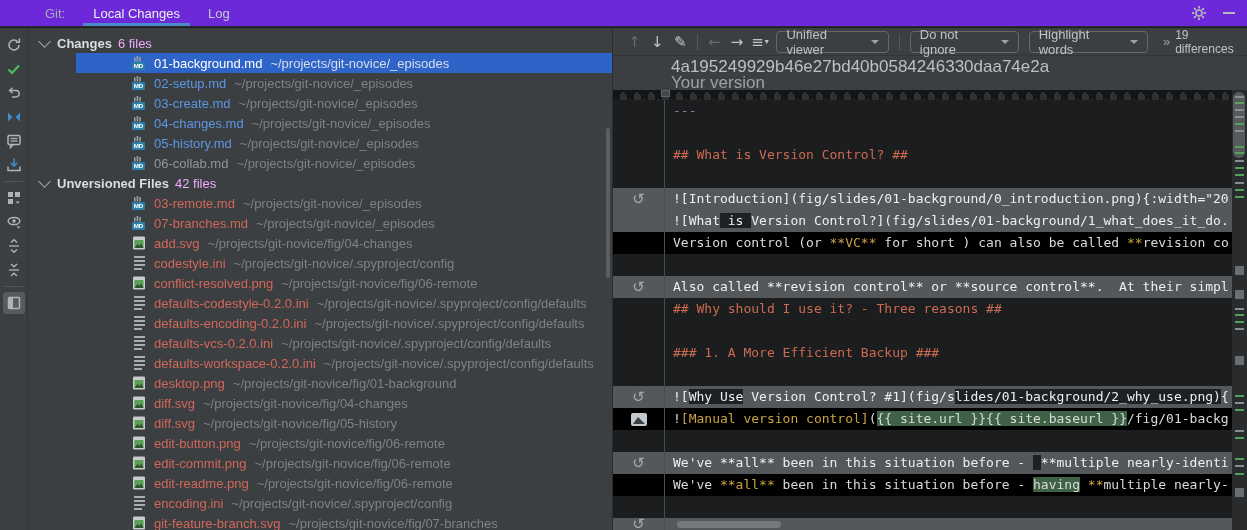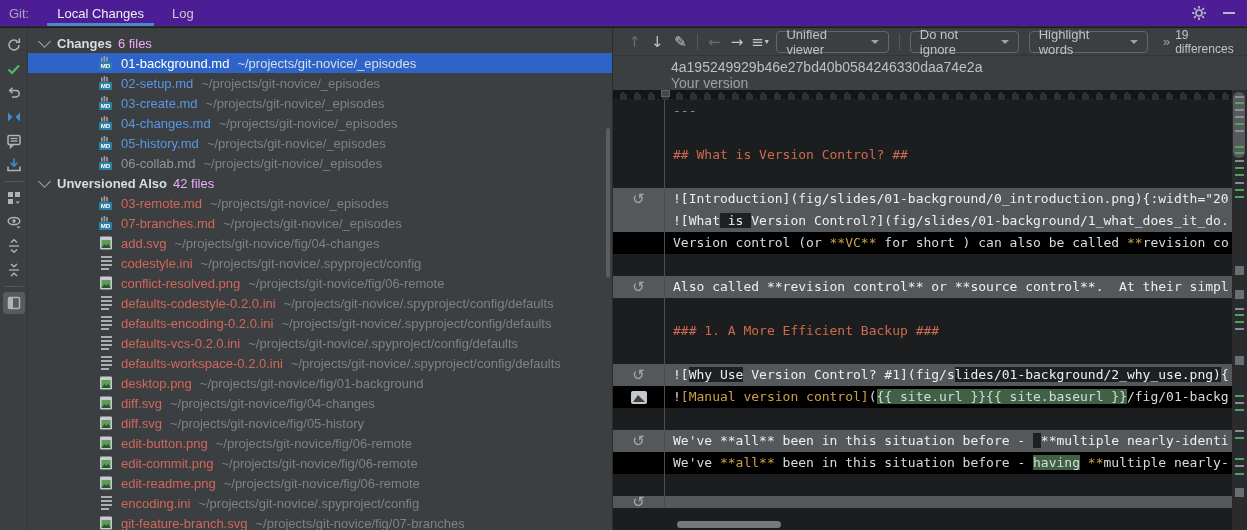--- a/index.html
+++ b/index.html
@@ -1,21 +1,21 @@
 <!DOCTYPE html>
 <html><head>
 <meta charset="utf-8">
 <style>
   html,body{margin:0;padding:0;background:#222;}
   .app{position:relative;width:1247px;height:530px;overflow:hidden;
        font-family:"Liberation Sans",sans-serif;background:#1C1D1F;color:#C8CBCE;
        -webkit-font-smoothing:antialiased;}
   
-  .topbar{position:absolute;left:0;top:0;width:100%;height:27px;background:#4c1d95;
-          display:flex;align-items:center;border-bottom:1px solid #2B2D30;box-sizing:border-box;}
+  .topbar{position:absolute;left:0;top:0;width:100%;height:27px;background:#6d28d9;
+          display:flex;align-items:center;border-bottom:1px solid #2B2D30;box-sizing:border-box;padding-left:36px;}
   .git-label{color:#A9AEB5;font-size:13px;margin:0 14px 0 9px;}
   .tab{position:relative;height:26px;display:flex;align-items:center;padding:0 14px;
        font-size:13px;color:#C7CBD1;cursor:default;}
   .tab.active{color:#EDEFF2;}
   .tab.active::after{content:"";position:absolute;left:4px;right:4px;bottom:0;height:3px;background:#4A88C7;}
   .topbar-spacer{flex:1;}
   .topbar-btn{width:24px;height:24px;display:flex;align-items:center;justify-content:center;margin-right:6px;}
   
   .iconstrip{position:absolute;left:0;top:28px;width:28px;height:502px;background:#3C3F41;
              border-right:1px solid #323537;box-sizing:border-box;display:flex;flex-direction:column;
@@ -24,21 +24,21 @@
   .strip-icon.selected{background:#565B5D;}
   .strip-sep{width:18px;height:1px;background:#54585A;margin:4px 0;}
   
   .filepanel{position:absolute;left:28px;top:28px;width:584px;height:502px;background:#3C3F41;overflow:hidden;}
   .tree{position:absolute;left:0;top:5px;width:100%;}
   .trow{height:20px;display:flex;align-items:center;font-size:13px;white-space:nowrap;}
   .trow .chev{width:8px;height:8px;border-right:1.5px solid #A7ACB2;border-bottom:1.5px solid #A7ACB2;
               transform:rotate(45deg);margin:-4px 8px 0 12px;flex:none;}
   .trow.header{font-weight:bold;color:#DADDE0;}
   .trow .count{font-weight:normal;color:#f0abfc;margin-left:6px;}
-  .trow.file{padding-left:70px;}
+  .trow.file{padding-left:55px;margin-left:48px;}
   .ficon{width:16px;height:16px;margin-right:7px;flex:none;display:flex;align-items:center;justify-content:center;}
   .fname{flex:none;}
   .fpath{color:#7D8286;margin-left:8px;}
   .trow.selected{background:#2E64C8;}
   .trow.selected .fname{color:#FFFFFF;}
   .trow.selected .fpath{color:#D7DEEA;}
   .st-modified .fname{color:#5C96E2;}
   .st-deleted .fname{color:#8F959A;}
   .st-unversioned .fname{color:#D1675A;}
   .fp-scroll{position:absolute;right:2px;top:100px;width:4px;height:150px;border-radius:2px;background:#5A5E62;}
@@ -52,21 +52,21 @@
   .dt-icon{width:24px;height:22px;display:flex;align-items:center;justify-content:center;
            font-size:15px;color:#C0C4C8;font-family:"DejaVu Sans",sans-serif;}
   .dt-icon.disabled{color:#686C70;}
   .dt-sep{width:1px;height:16px;background:#55585B;margin:0 5px;}
   .dropdown{display:flex;align-items:center;gap:7px;border:1px solid #646869;border-radius:4px;
             height:20px;padding:0 9px;font-size:13px;color:#BFC3C7;margin:0 5px;}
   .dropdown .caret{width:0;height:0;border-left:4px solid transparent;border-right:4px solid transparent;
                    border-top:4px solid #9DA1A6;margin-top:1px;}
   .dt-more{color:#9DA1A6;font-size:13px;margin:0 6px 0 10px;letter-spacing:-1px;}
   .dt-diffcount{font-size:12px;color:#BFC3C7;}
-  .diffhead{padding:3px 0 5px 58px;font-size:14px;line-height:16px;}
+  .diffhead{padding:3px 0 5px 58px;font-size:17px;line-height:16px;}
   .diffhead .hash{color:#BCC0C4;}
   .diffhead .ver{color:#9CA1A7;}
   
   .diffbody{position:absolute;left:0;top:62px;width:634px;height:440px;background:#1C1D1F;overflow:hidden;}
   .dline{display:flex;height:22px;line-height:22px;font-family:"DejaVu Sans Mono",monospace;font-size:13px;white-space:pre;}
   .gut{width:52px;flex:none;display:flex;align-items:center;justify-content:center;
        border-right:1px solid #4A4D4F;box-sizing:border-box;color:#A6AAAE;font-family:"DejaVu Sans",sans-serif;font-size:15px;}
   .code{flex:1;padding-left:8px;overflow:hidden;}
   .bg-mod{background:#54585A;}
   .bg-add{background:#000000;}
@@ -289,21 +289,21 @@
               <rect x="8.2" y="2" width="1.6" height="4.5" fill="#9AA0A6"></rect>
               <rect x="1" y="7" width="13" height="8" rx="1" fill="#2E7FA6"></rect>
               <text x="7.5" y="13.4" font-size="6.2" font-weight="bold" fill="#FFFFFF" text-anchor="middle" font-family="Liberation Sans, sans-serif">MD</text>
             </svg>
           </span>
           <span class="fname">06-collab.md</span>
           <span class="fpath">~/projects/git-novice/_episodes</span>
         </div>
         <div class="trow header">
           <span class="chev"></span>
-          <span>Unversioned Also</span>
+          <span>Unversioned Files</span>
           <span class="count">42 files</span>
         </div>
         <div class="trow file st-unversioned">
           <span class="ficon">
             <svg width="16" height="16" viewBox="0 0 16 16">
               <rect x="3" y="2.5" width="1.6" height="4" fill="#9AA0A6"></rect>
               <rect x="5.6" y="1" width="1.6" height="5.5" fill="#9AA0A6"></rect>
               <rect x="8.2" y="2" width="1.6" height="4.5" fill="#9AA0A6"></rect>
               <rect x="1" y="7" width="13" height="8" rx="1" fill="#2E7FA6"></rect>
               <text x="7.5" y="13.4" font-size="6.2" font-weight="bold" fill="#FFFFFF" text-anchor="middle" font-family="Liberation Sans, sans-serif">MD</text>
@@ -537,20 +537,21 @@
       <div class="foldrow"></div>
         <div class="dline"><div class="gut"></div><div class="code"><span class="c-dim">---</span></div></div>
         <div class="dline"><div class="gut"></div><div class="code"></div></div>
         <div class="dline"><div class="gut"></div><div class="code"><span class="c-heading">## What is Version Control? ##</span></div></div>
         <div class="dline"><div class="gut"></div><div class="code"></div></div>
         <div class="dline bg-mod"><div class="gut"><span class="gut-revert">↺</span></div><div class="code"><span class="c-plain">![Introduction](fig/slides/01-background/0_introduction.png){:width="20</span></div></div>
         <div class="dline bg-mod"><div class="gut"></div><div class="code"><span class="c-plain">![What</span><span class="c-plain hl-dark"> is </span><span class="c-plain">Version Control?](fig/slides/01-background/1_what_does_it_do.</span></div></div>
         <div class="dline bg-add"><div class="gut"></div><div class="code"><span class="c-plain">Version control (or </span><span class="c-gold">**VC**</span><span class="c-plain"> for short ) can also be called </span><span class="c-gold">**</span><span class="c-plain">revision co</span></div></div>
         <div class="dline"><div class="gut"></div><div class="code"></div></div>
         <div class="dline bg-mod"><div class="gut"><span class="gut-revert">↺</span></div><div class="code"><span class="c-plain">Also called **revision control** or **source control**.  At their simpl</span></div></div>
+        <div class="dline"><div class="gut"></div><div class="code"><span class="c-heading">## Why should I use it? - Three reasons ##</span></div></div>
         <div class="dline"><div class="gut"></div><div class="code"></div></div>
         <div class="dline"><div class="gut"></div><div class="code"><span class="c-heading">### 1. A More Efficient Backup ###</span></div></div>
         <div class="dline"><div class="gut"></div><div class="code"></div></div>
         <div class="dline bg-mod"><div class="gut"><span class="gut-revert">↺</span></div><div class="code"><span class="c-plain">![</span><span class="c-plain hl-dark">Why Use</span><span class="c-plain"> Version Control? #1](fig/s</span><span class="c-plain hl-dark">lides/01-background/2_why_use.png)</span><span class="c-plain">{</span></div></div>
         <div class="dline bg-add"><div class="gut"><span class="gut-img"></span></div><div class="code"><span class="c-plain">!</span><span class="c-gold">[Manual version control]</span><span class="c-plain">(</span><span class="c-plain hl-bright">{{ site.url }}{{ site.baseurl }}</span><span class="c-plain">/fig/01-backg</span></div></div>
         <div class="dline"><div class="gut"></div><div class="code"></div></div>
         <div class="dline bg-mod"><div class="gut"><span class="gut-revert">↺</span></div><div class="code"><span class="c-plain">We've **all** been in this situation before - </span><span class="c-plain hl-dark"> </span><span class="c-plain">**multiple nearly-identi</span></div></div>
         <div class="dline bg-add"><div class="gut"></div><div class="code"><span class="c-plain">We've </span><span class="c-gold">**all**</span><span class="c-plain"> been in this situation before - </span><span class="c-plain hl-bright">having</span><span class="c-plain"> </span><span class="c-gold">**</span><span class="c-plain">multiple nearly-</span></div></div>
         <div class="dline"><div class="gut"></div><div class="code"></div></div>
         <div class="dline bg-mod partial"><div class="gut"><span class="gut-revert">↺</span></div><div class="code"></div></div>

